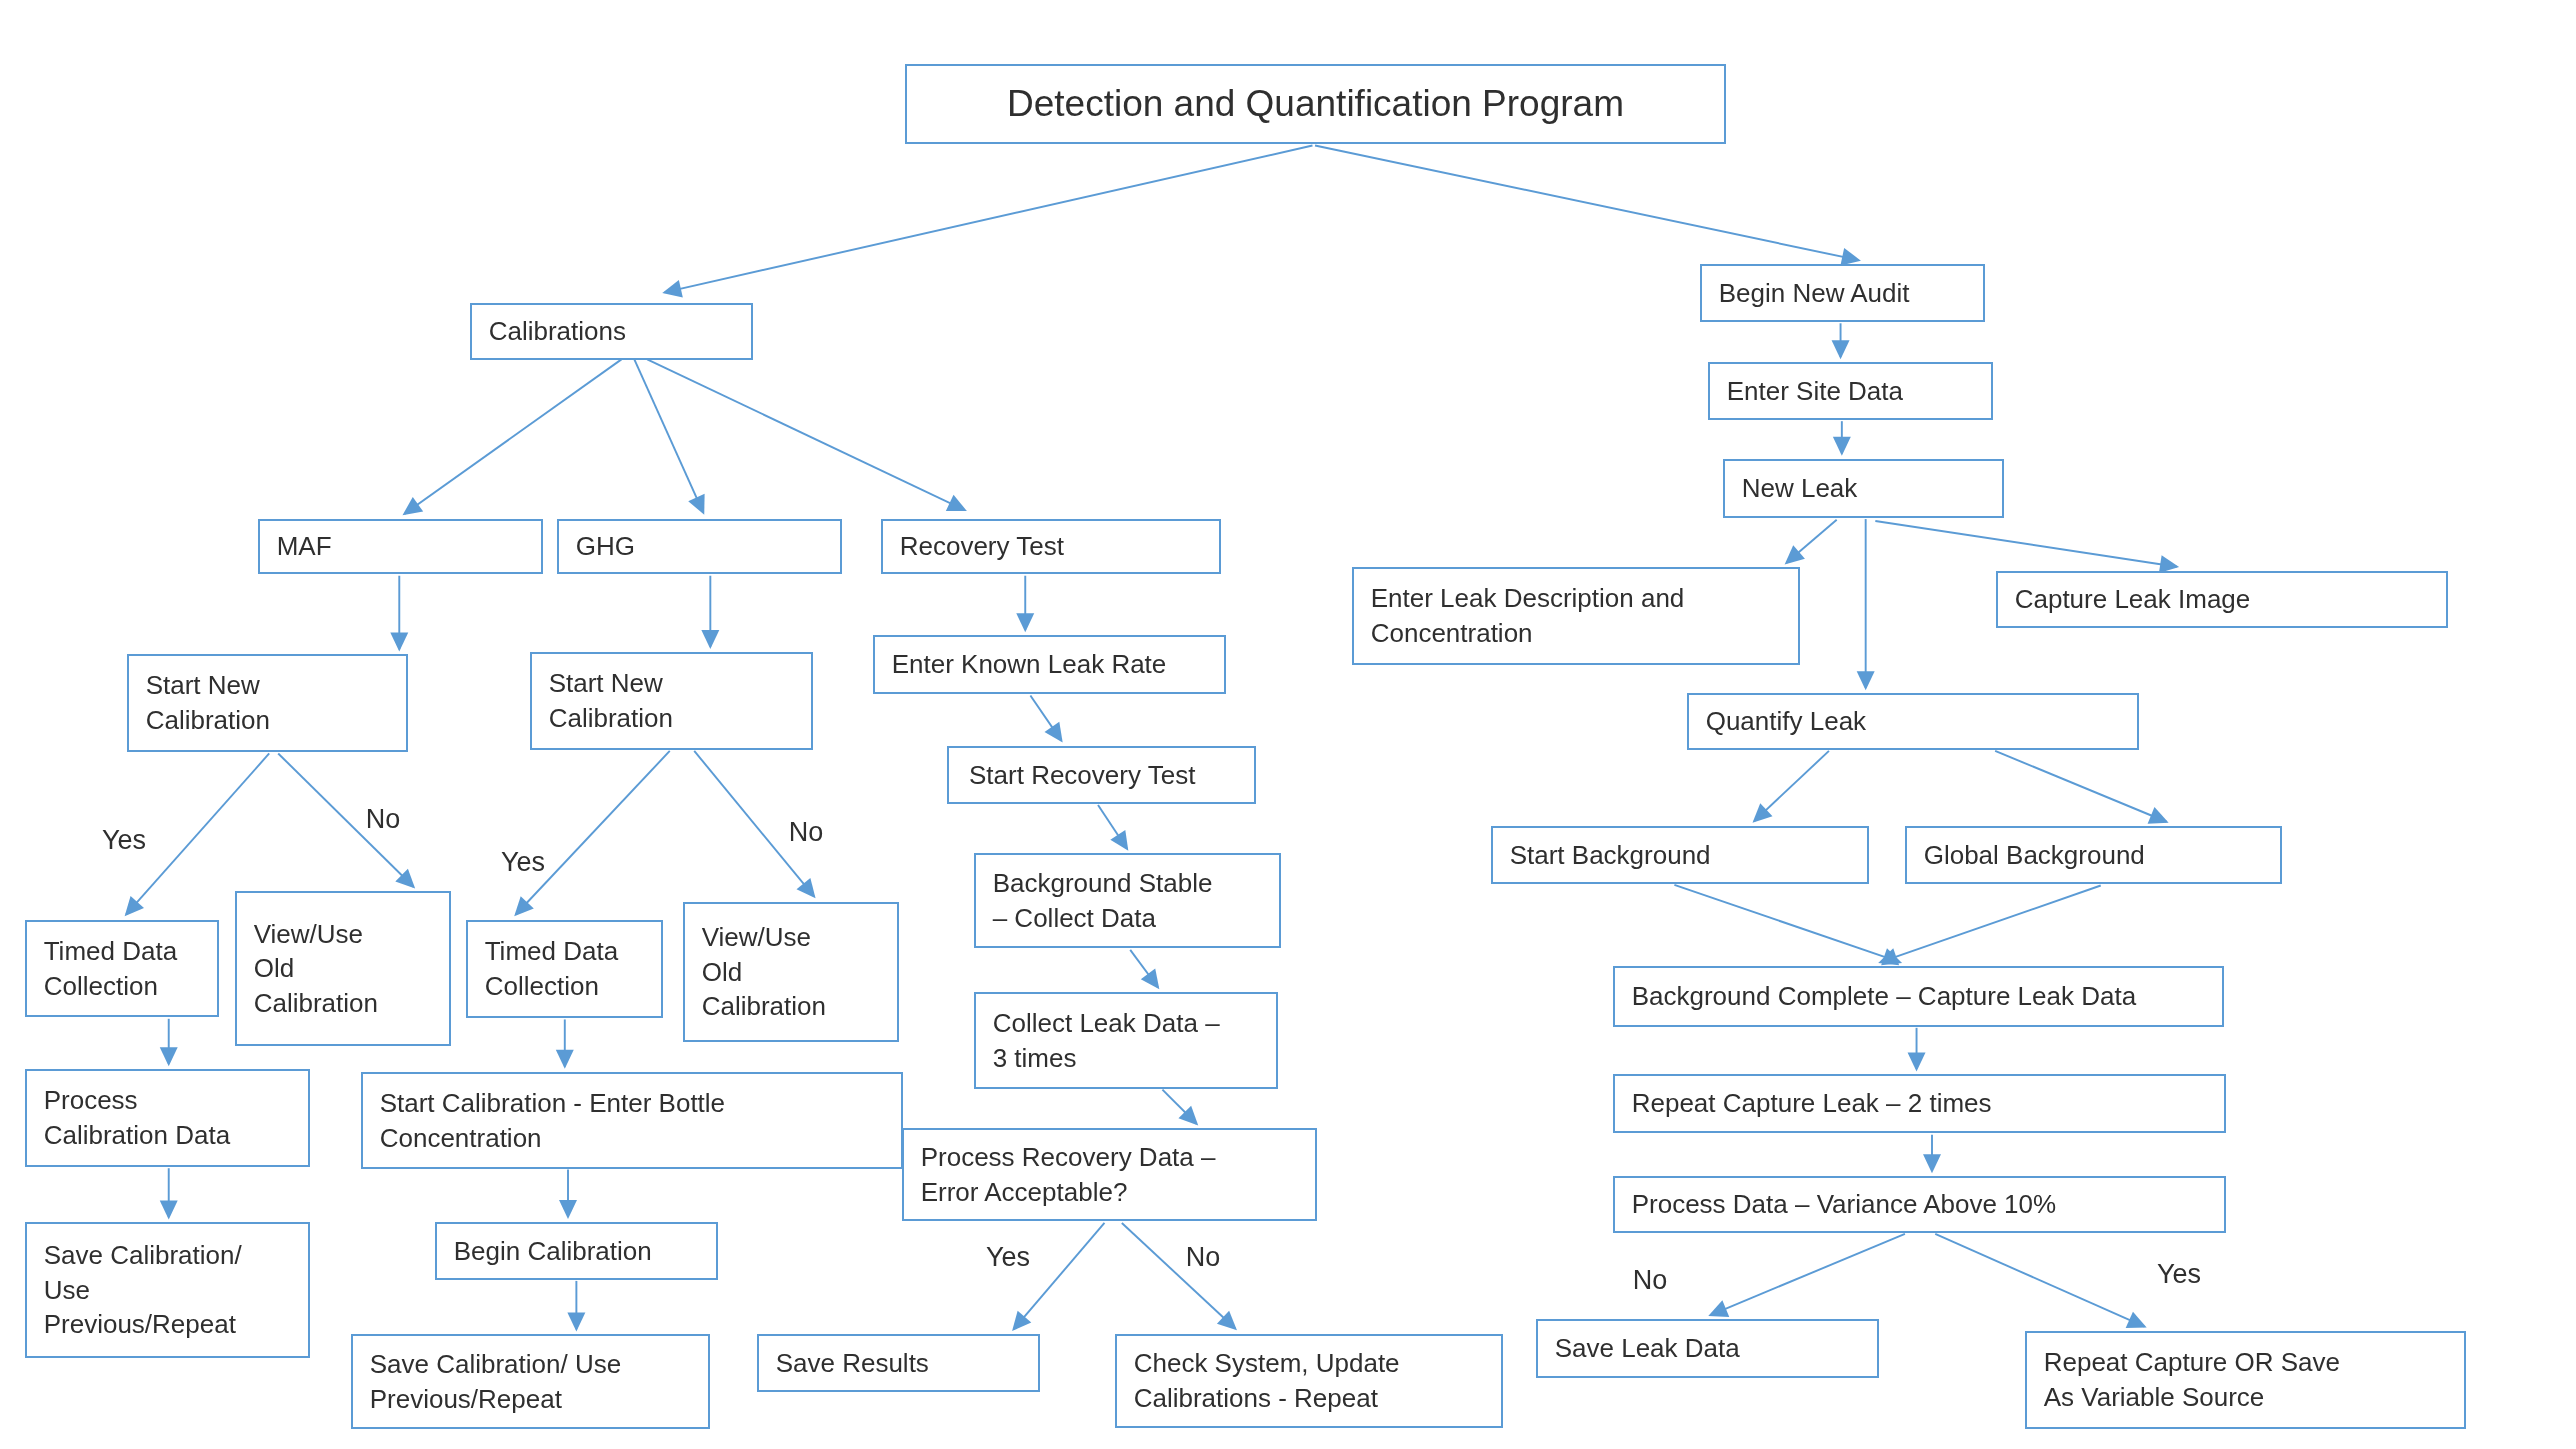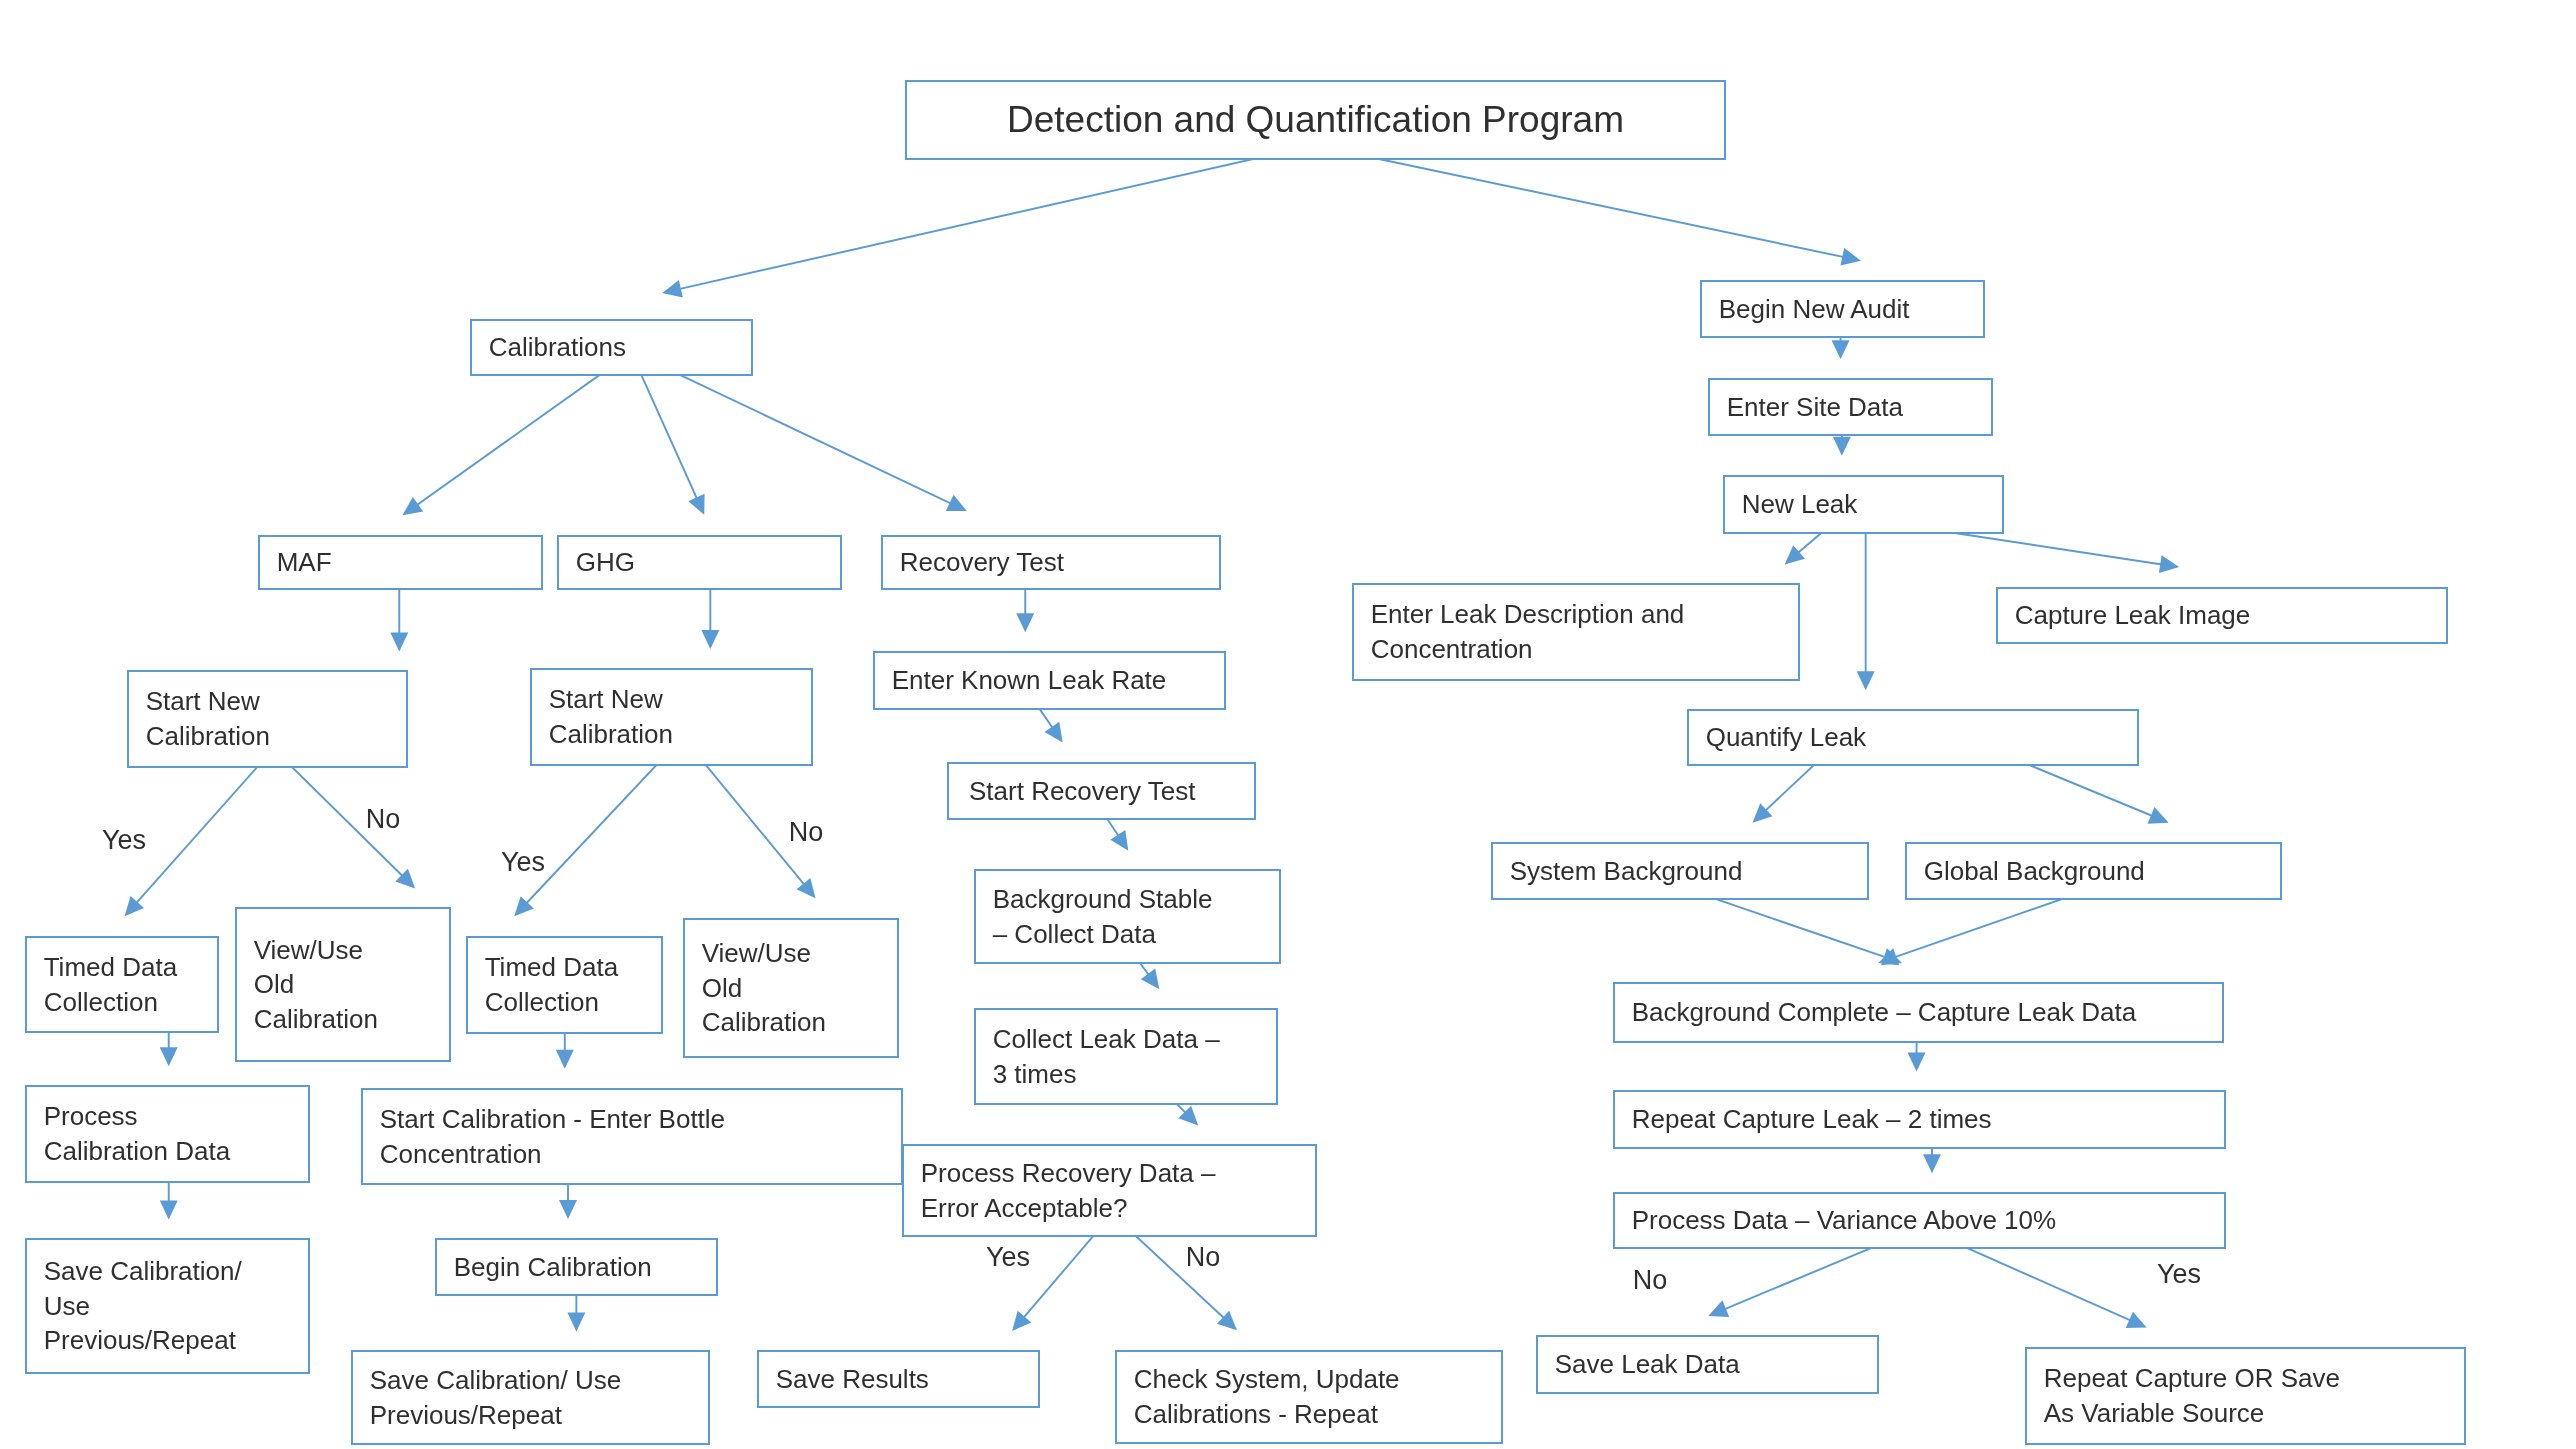--- a/index.html
+++ b/index.html
@@ -27,21 +27,20 @@
     box-sizing: border-box;
     border: 2.6px solid var(--accent, #5b9bd5);
     background: #ffffff;
     display: flex;
     align-items: center;
     padding: 1.3px 16.7px;
     font-size: 26px;
     line-height: 1.33;
     color: var(--ink, #2f2f2f);
     white-space: pre-line;
-    margin-top: 16px;
   }
   .node.title {
     justify-content: center;
     text-align: center;
     font-size: 37px;
     padding: 1.3px 6.4px;
   }
   .flow-label {
     position: absolute;
     transform: translate(-50%, -50%);
@@ -140,21 +139,21 @@
       <div class="node" style="left: 435px; top: 1222px; width: 283px; height: 58px;">Begin Calibration</div>
       <div class="node" style="left: 351px; top: 1334px; width: 359px; height: 95px;">Save Calibration/ Use
 Previous/Repeat</div>
       <div class="node" style="left: 1700px; top: 264px; width: 285px; height: 58px;">Begin New Audit</div>
       <div class="node" style="left: 1708px; top: 362px; width: 285px; height: 58px;">Enter Site Data</div>
       <div class="node" style="left: 1723px; top: 459px; width: 281px; height: 59px;">New Leak</div>
       <div class="node" style="left: 1352px; top: 567px; width: 448px; height: 98px;">Enter Leak Description and
 Concentration</div>
       <div class="node" style="left: 1996px; top: 571px; width: 452px; height: 57px;">Capture Leak Image</div>
       <div class="node" style="left: 1687px; top: 693px; width: 452px; height: 57px;">Quantify Leak</div>
-      <div class="node" style="left: 1491px; top: 826px; width: 378px; height: 58px;">System Background</div>
+      <div class="node" style="left: 1491px; top: 826px; width: 378px; height: 58px;">Start Background</div>
       <div class="node" style="left: 1905px; top: 826px; width: 377px; height: 58px;">Global Background</div>
       <div class="node" style="left: 1613px; top: 966px; width: 611px; height: 61px;">Background Complete – Capture Leak Data</div>
       <div class="node" style="left: 1613px; top: 1074px; width: 613px; height: 59px;">Repeat Capture Leak – 2 times</div>
       <div class="node" style="left: 1613px; top: 1176px; width: 613px; height: 57px;">Process Data – Variance Above 10%</div>
       <div class="node" style="left: 1536px; top: 1319px; width: 343px; height: 59px;">Save Leak Data</div>
       <div class="node" style="left: 2025px; top: 1331px; width: 441px; height: 98px;">Repeat Capture OR Save
 As Variable Source</div>
     </div>
   <div id="labels">
       <span class="flow-label" style="left: 124px; top: 840px;">Yes</span>

